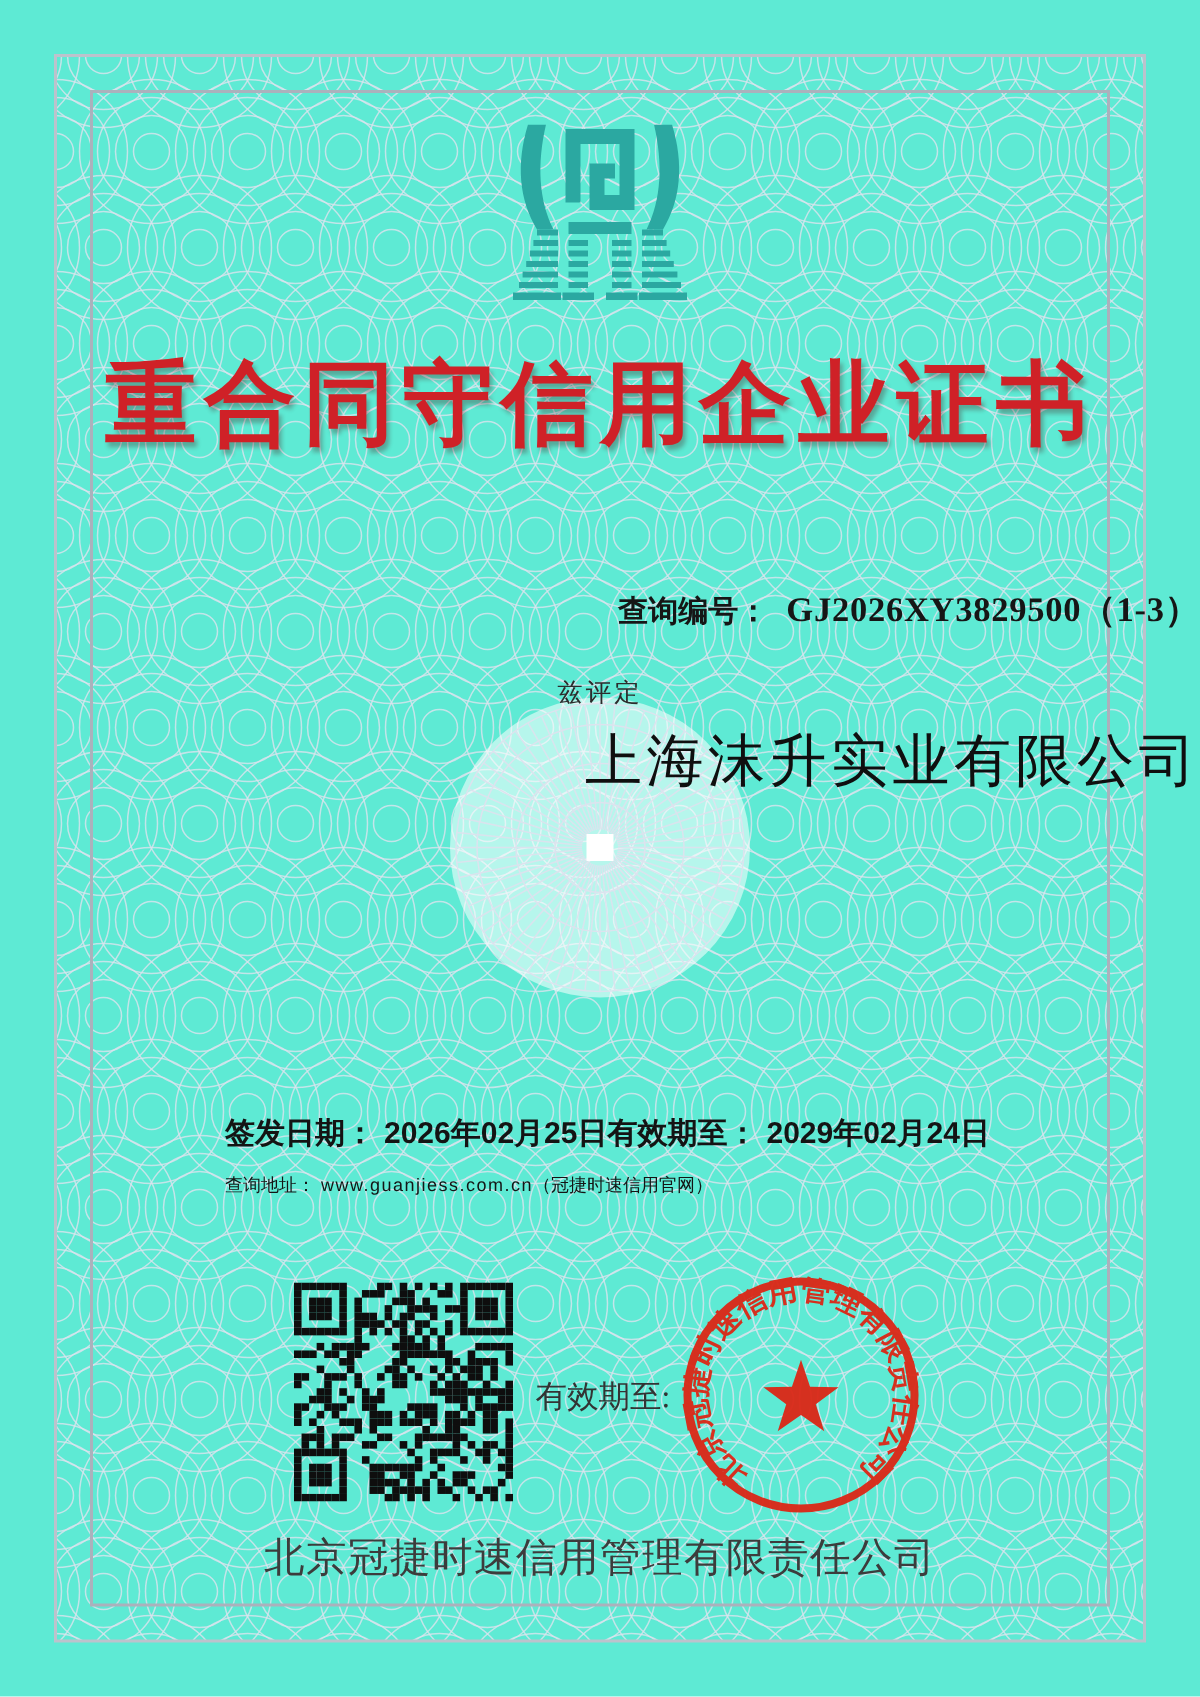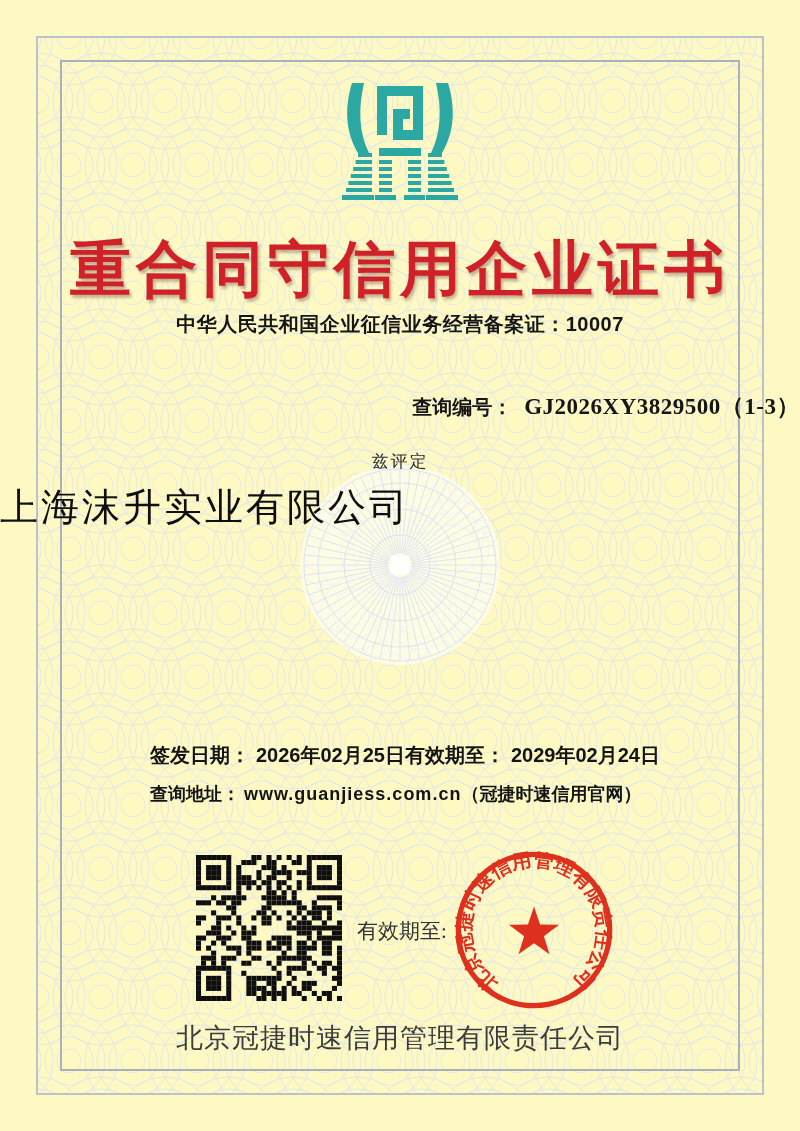--- a/index.html
+++ b/index.html
@@ -4,21 +4,21 @@
 <style>
   :root{
     --red:#cf2127;
     --seal-red:#dc2716;
     --teal:#2ba8a1;
     --ink:#161616;
     --frame:#b2b8c3;
   }
   html,body{margin:0;padding:0;background:#ffffff;}
   .page{
-    position:relative;width:800px;height:1131px;background:#fef9c3;
+    position:relative;width:800px;height:1131px;background:#5eead4;
     font-family:"Liberation Sans",sans-serif;overflow:hidden;
   }
   .guilloche{position:absolute;left:37px;top:37px;width:726px;height:1057px;}
   .outer-frame{position:absolute;inset:36px;border:2px solid #bcc2cc;pointer-events:none;}
   .inner-frame{position:absolute;inset:60px;border:2px solid #abb1bc;pointer-events:none;}
   .logo{position:absolute;left:342px;top:83px;width:116px;height:120px;}
   .title{
     position:absolute;left:0;top:229px;width:100%;margin:0;text-align:center;
     font-size:61px;font-weight:900;color:var(--red);letter-spacing:5px;
     text-shadow:2px 3px 3px rgba(70,12,14,.30);white-space:nowrap;
@@ -29,32 +29,32 @@
     font-size:20px;font-weight:700;color:var(--ink);letter-spacing:1px;}
   .query{position:absolute;left:0;top:391px;width:100%;text-align:right;
     font-size:20px;font-weight:700;color:var(--ink);}
   .query .q-value{
     font-family:"Liberation Serif","DejaVu Serif",serif;
     font-size:23px;letter-spacing:.5px;margin-left:12px;font-weight:700;
   }
   .hereby{position:absolute;left:0;top:450px;width:100%;text-align:center;
     font-family:Liberation Mono, monospace;
     font-size:17px;color:#2c2c2c;letter-spacing:2px;}
-  .company{position:absolute;left:0;top:482px;width:100%;text-align:left;
+  .company{position:absolute;left:0;top:482px;width:100%;text-align:right;
     font-family:"Liberation Serif","DejaVu Serif",serif;
     font-size:38px;color:#0f0f0f;letter-spacing:3px;}
   .rating{position:absolute;left:0;top:612px;width:100%;text-align:center;
     font-size:40px;font-weight:800;color:var(--red);letter-spacing:2px;
     text-shadow:1px 2px 2px rgba(70,12,14,.28);white-space:nowrap;}
   .rating .grade{margin-right:16px;}
   .dates-row{position:absolute;left:150px;top:742px;font-size:20px;font-weight:700;
     color:#141414;white-space:nowrap;}
   .dates-row .lbl{margin-right:6px;}
   .dates-row .group2{}
-  .addr-row{position:absolute;left:150px;top:782px;font-size:18px;font-weight:700;
+  .addr-row{position:absolute;left:150px;top:782px;font-size:12px;font-weight:400;
     color:#141414;white-space:nowrap;}
   .addr-row .lbl{margin-right:4px;}
   .addr-row .url{letter-spacing:1px;}
   .qr{position:absolute;left:196px;top:855px;width:146px;height:146px;}
   .data-source{position:absolute;left:357px;top:917px;
     font-family:"Liberation Serif","DejaVu Serif",serif;
     font-size:21px;color:#333333;}
   .stamp{position:absolute;left:451px;top:847px;width:166px;height:166px;opacity:.95;}
   .issuer{position:absolute;left:0;top:1020px;width:100%;text-align:center;
     font-size:27px;font-weight:500;color:#3c3c3c;letter-spacing:1px;}
@@ -1100,21 +1100,20 @@
       <rect x="6.399999999999999" y="98" width="23.6" height="4" fill="#2ba8a1"></rect>
       <rect x="86" y="98" width="23.6" height="4" fill="#2ba8a1"></rect>
       <rect x="4" y="105" width="26" height="4" fill="#2ba8a1"></rect>
       <rect x="86" y="105" width="26" height="4" fill="#2ba8a1"></rect>
       <rect x="0" y="112" width="32" height="5" fill="#2ba8a1"></rect>
       <rect x="84" y="112" width="32" height="5" fill="#2ba8a1"></rect>
     </svg>
 
   <h1 class="title">重合同守信用企业证书</h1>
 
-  <div class="filing">中华人民共和国企业征信业务经营备案证：10007</div>
 
 
   <div class="query">
     <span class="q-label">查询编号：</span><span class="q-value">GJ2026XY3829500（1-3）</span>
   </div>
 
   <div class="hereby">兹评定</div>
 
   <div class="company">上海沫升实业有限公司</div>
 

